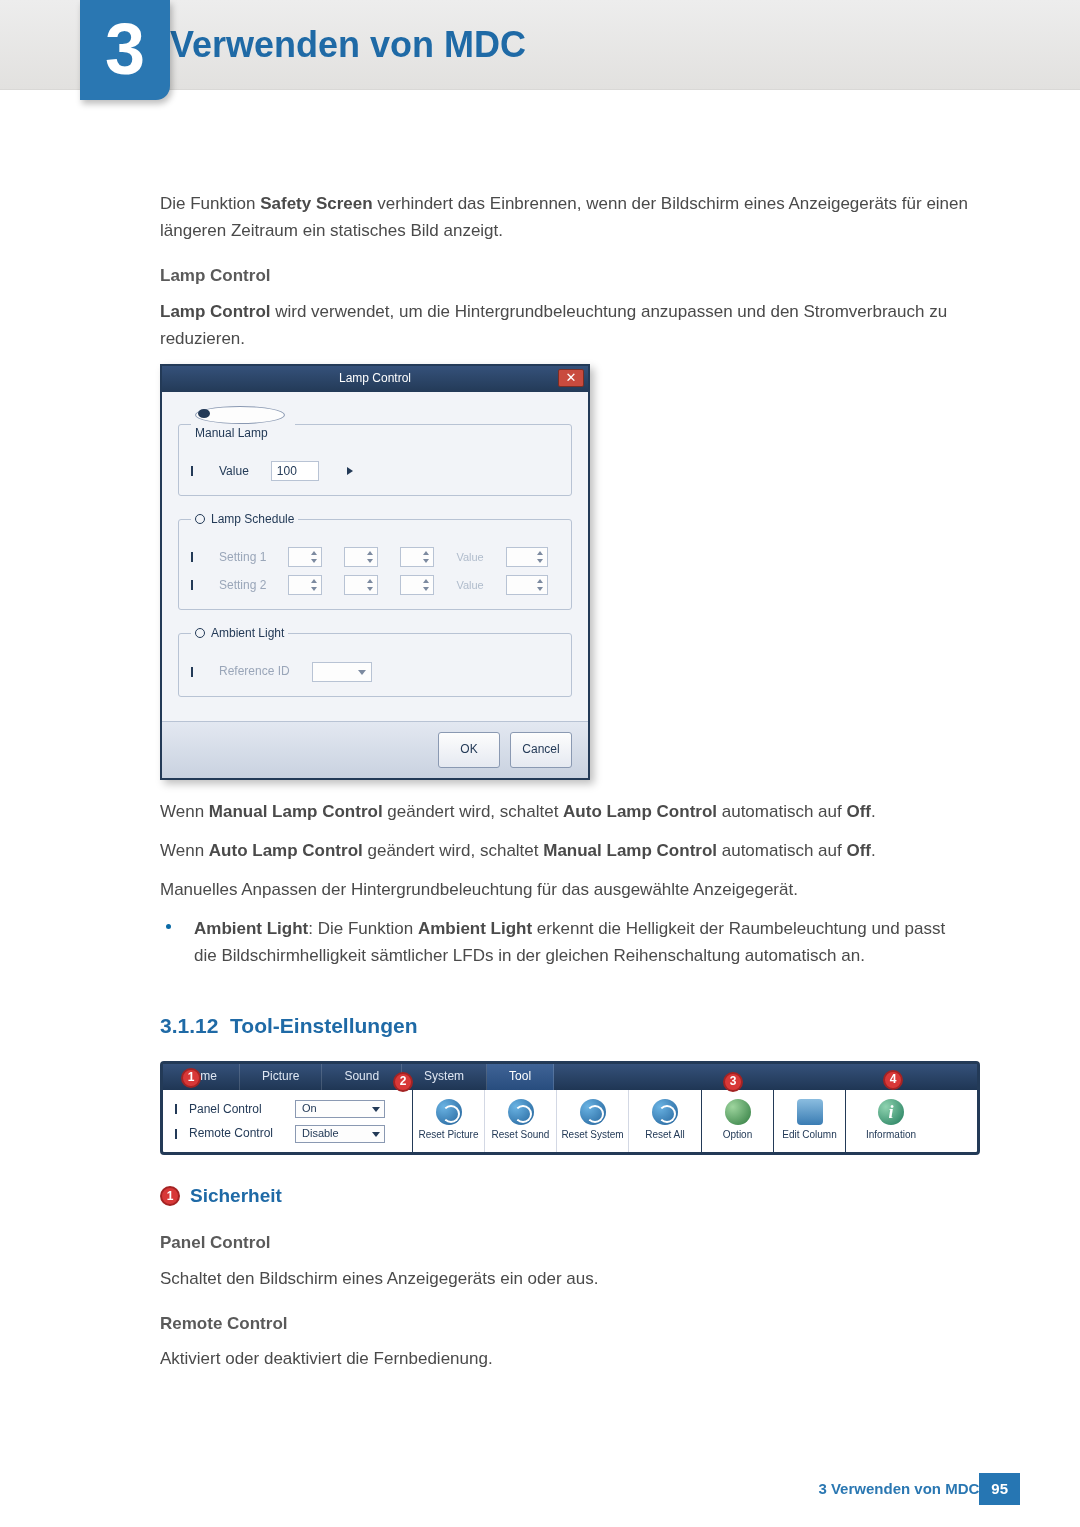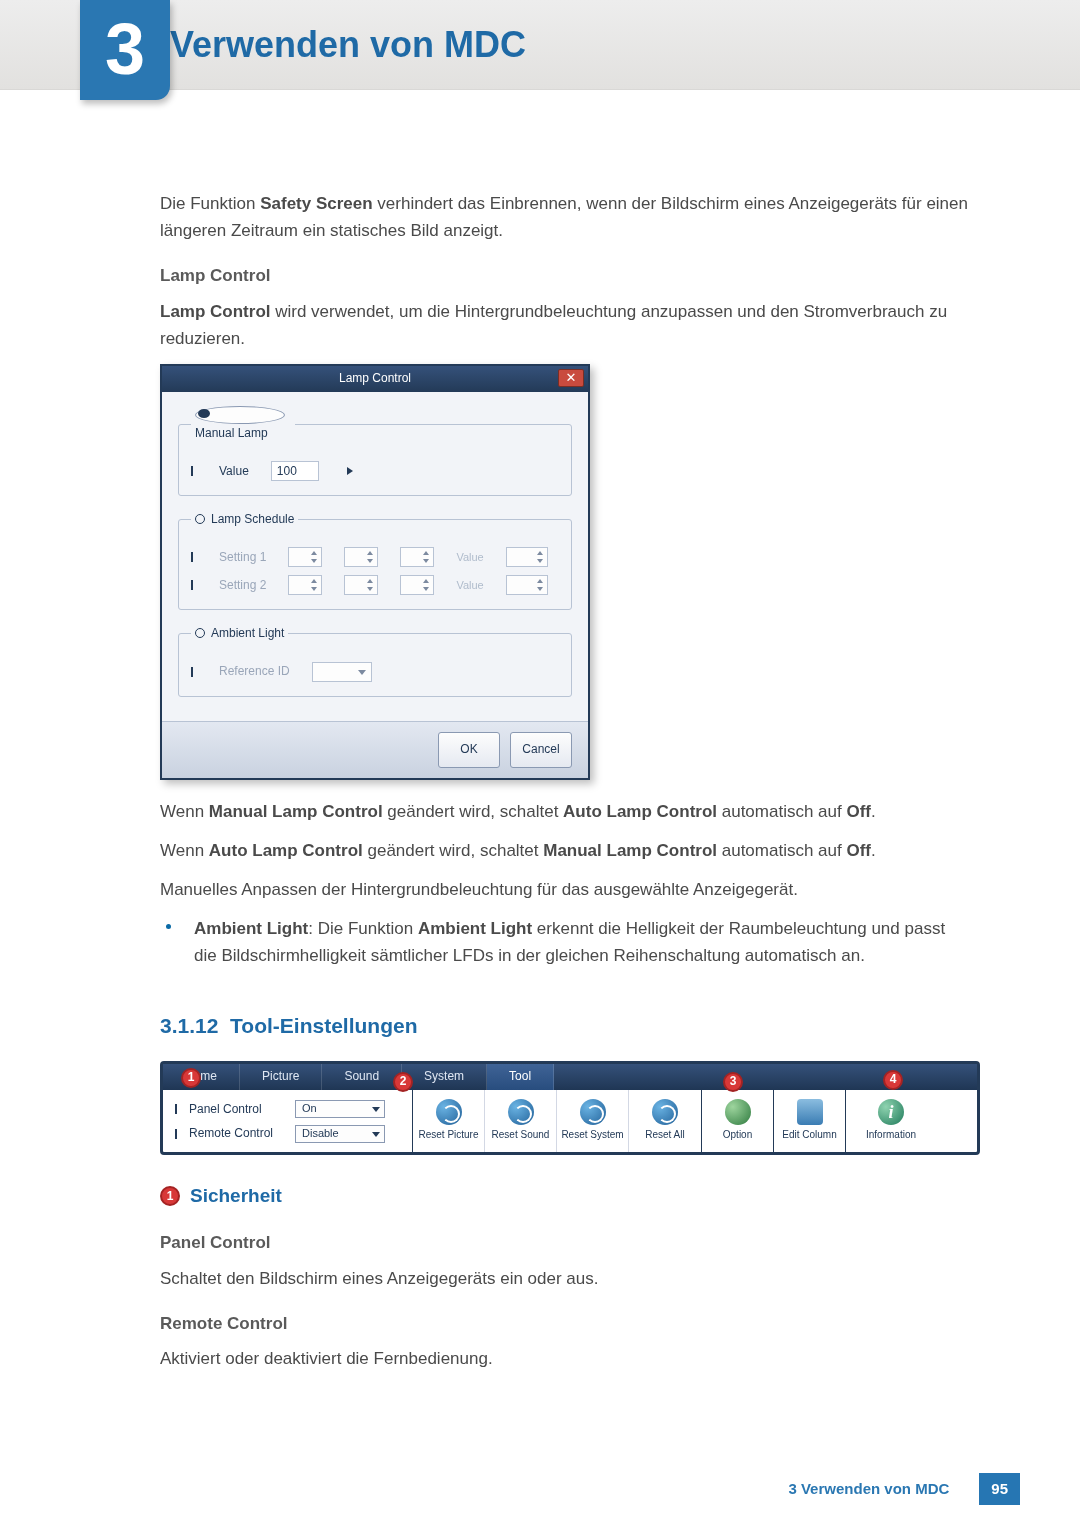--- a/index.html
+++ b/index.html
@@ -356,21 +356,21 @@
     vertical-align:-2px;
   }
   .sec-label { color:#1f6aa6; font-size:19px; font-weight:700; margin-bottom:14px; display:flex; align-items:center; }
 
   .footer {
     position:absolute;
     bottom:22px;
     right:60px;
     display:flex;
     align-items:center;
-    gap:30px;
+    gap:0;
   }
   .footer-text { color:#2a77b2; font-weight:700; font-size:15px; }
   .footer-num {
     background:#2676b3;
     color:#fff;
     font-weight:700;
     font-size:15px;
     padding:4px 12px;
   }
 </style>

